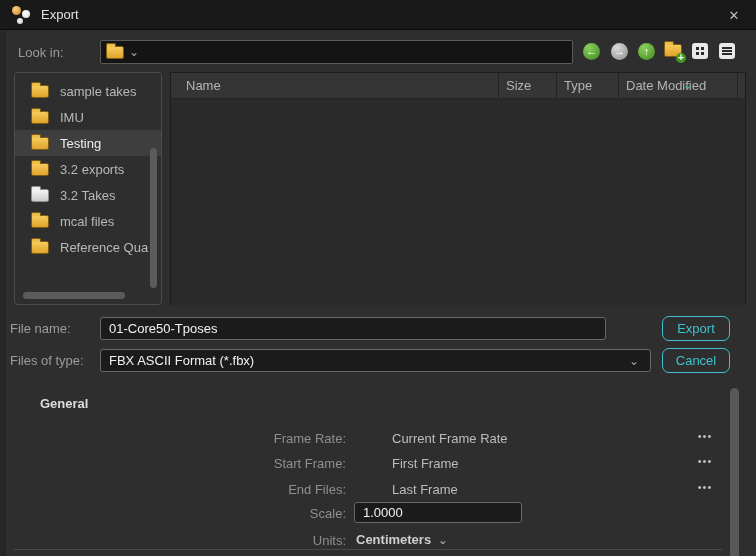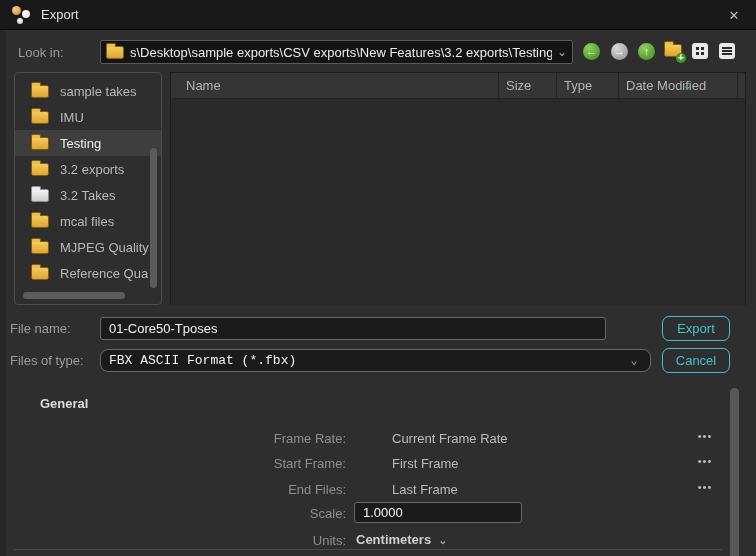--- a/index.html
+++ b/index.html
@@ -88,22 +88,22 @@
   .fl-div { position:absolute; top:0; width:1px; height:26px; background:#232323; }
   .sort-arrow { position:absolute; top:6px; left:512px; font-size:11px; }
   .filelist-body { height:206px; background:#2a2a2a; }
 
   
   .form-label { position:absolute; color:#9b9b9b; font-size:13px; }
   .text-input { position:absolute; background:#1b1b1b; border:1px solid #686868; border-radius:3px;
     color:#f2f2f2; font-size:13px; padding:0 8px; font-family:inherit; outline:none; }
   #filename-input { left:100px; top:317px; width:506px; height:23px; }
   .type-combo { position:absolute; left:100px; top:349px; width:551px; height:23px;
-    background:#1b1b1b; border:1px solid #686868; border-radius:8px;
-    display:flex; align-items:center; padding:0 6px 0 8px;font-family:Liberation Mono, monospace; }
+    background:#1b1b1b; border:1px solid #686868; border-radius:3px;
+    display:flex; align-items:center; padding:0 6px 0 8px; }
   .type-text { flex:1; color:#f2f2f2; font-size:13px; }
 
   .dlg-btn { position:absolute; left:662px; width:68px; height:25px;
     background:transparent; border:1px solid #3ec3ce; border-radius:7px;
     color:#3ec3ce; font-size:13px; font-family:inherit;
     display:flex; align-items:center; justify-content:center; cursor:default; }
   #export-btn { top:316px; } #cancel-btn { top:348px; }
 
   
   .section-title { position:absolute; left:40px; top:396px; color:#dddddd; font-size:13px; font-weight:bold; }
@@ -133,21 +133,20 @@
   <div class="title-text">Export</div>
   <div class="close-btn">✕</div>
 </div>
 
 <div class="left-edge"></div>
 
 <div class="lookin-label">Look in:</div>
 
 <div class="path-combo">
   <span class="folder"></span>
-  <span class="path-text">s\Desktop\sample exports\CSV exports\New Features\3.2 exports\Testing</span>
   <span class="combo-arrow">⌄</span>
 </div>
 
 <div id="nav-back" class="nav-circle nav-green">
   <span>←</span>
 </div>
 <div id="nav-fwd" class="nav-circle nav-gray">
   <span>→</span>
 </div>
 <div id="nav-up" class="nav-circle nav-green">
@@ -178,24 +177,20 @@
       <span class="folder"></span>
       <span>3.2 exports</span>
     </div>
     <div class="side-item">
       <span class="folder white"></span>
       <span>3.2 Takes</span>
     </div>
     <div class="side-item">
       <span class="folder"></span>
       <span>mcal files</span>
-    </div>
-    <div class="side-item">
-      <span class="folder"></span>
-      <span>MJPEG Quality</span>
     </div>
     <div class="side-item">
       <span class="folder"></span>
       <span>Reference Qua</span>
     </div>
   </div>
   <div class="side-vscroll"></div>
   <div class="side-hscroll"></div>
 </div>
 

